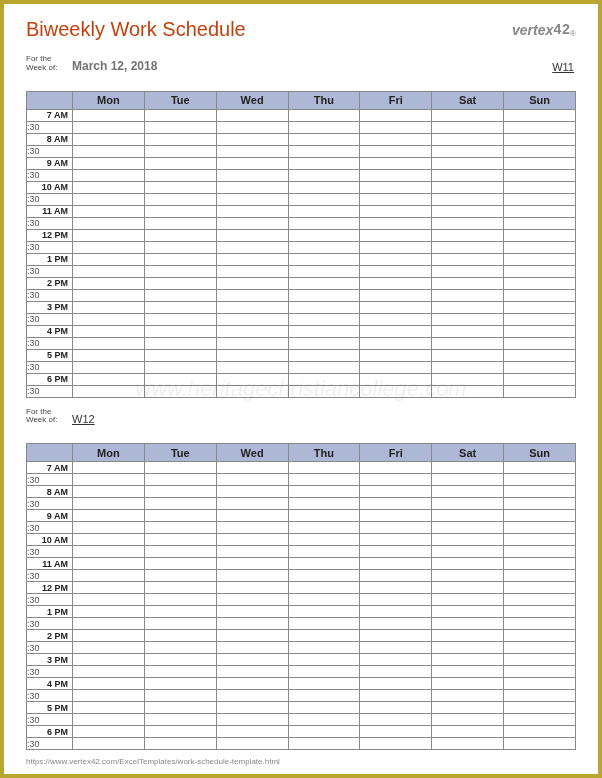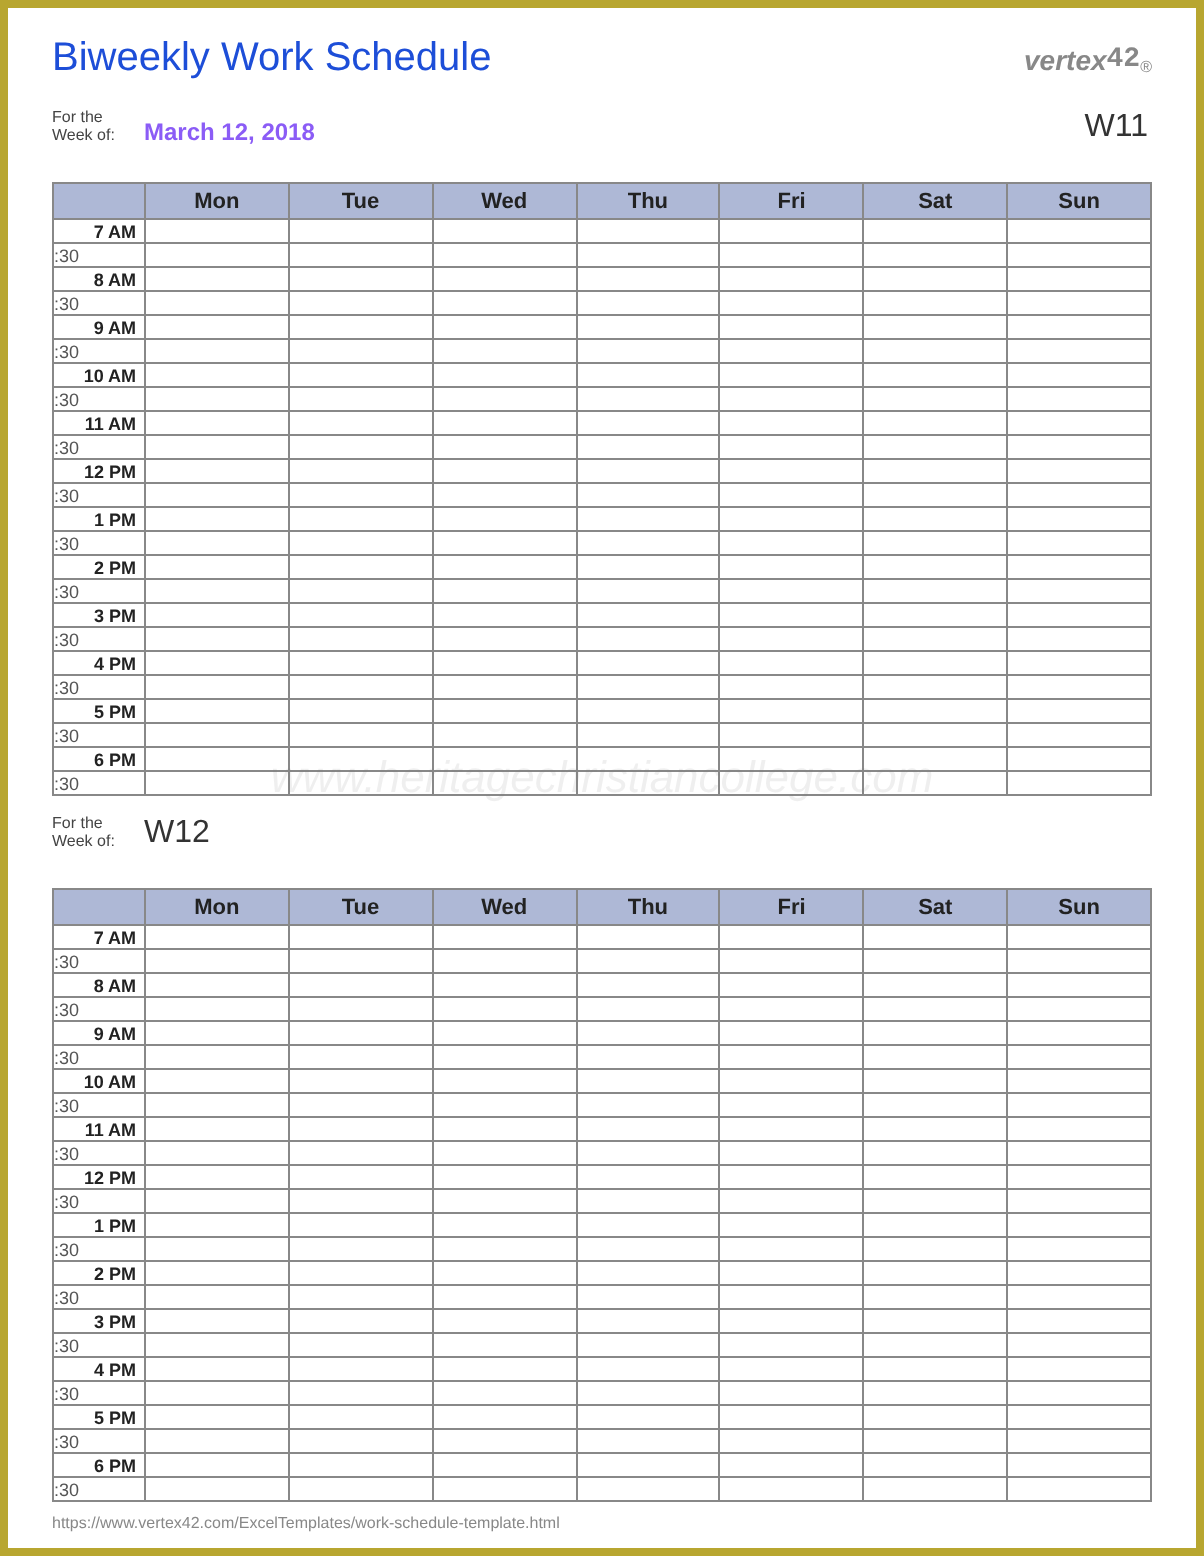--- a/index.html
+++ b/index.html
@@ -12,21 +12,21 @@
     padding: 14px 22px 10px 22px;
     position: relative;
   }
   .header-row {
     display: flex;
     justify-content: space-between;
     align-items: center;
     margin-bottom: 14px;
   }
   .title {
-    color: #1d4ed8;
+    color: #c2410c;
     font-size: 20px;
     font-weight: 400;
   }
   .brand {
     display: flex;
     align-items: flex-end;
     color: #888;
     font-style: italic;
     font-size: 14px;
   }
@@ -39,29 +39,30 @@
     align-items: flex-end;
     font-size: 8px;
     color: #444;
     margin-bottom: 18px;
   }
   .for-week {
     width: 46px;
     line-height: 1.1;
   }
   .week-date {
-    color: #8b5cf6;
+    color: #737373;
     font-size: 12px;
     font-weight: 700;
     flex: 1;
   }
   .week-num {
-    font-size: 16px;
+    font-size: 11px;
     color: #333;
     padding-right: 2px;
+    text-decoration: underline;
   }
   table.schedule {
     border-collapse: collapse;
     width: 100%;
     table-layout: fixed;
   }
   table.schedule th, table.schedule td {
     border: 1px solid #888;
   }
   table.schedule th {

